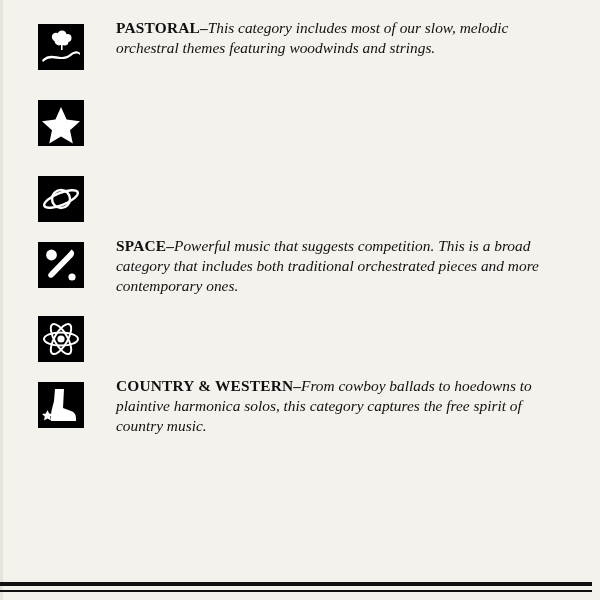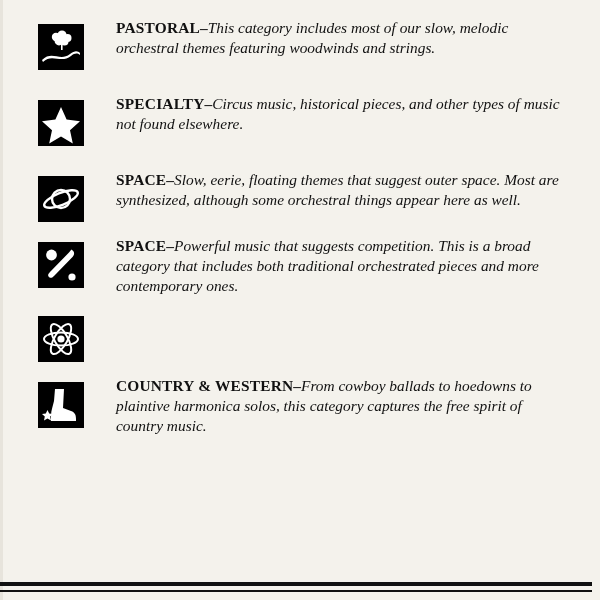--- a/index.html
+++ b/index.html
@@ -126,35 +126,29 @@
       </div>
     </div>
 
     <div class="entry e1">
       <div class="icon-box">
         <svg viewBox="0 0 46 46" aria-hidden="true">
           <rect x="0" y="0" width="46" height="46" fill="#000"></rect>
           <path d="M23 7 L28.6 19.6 L42 21.2 L32 30.2 L34.8 43.4 L23 36.6 L11.2 43.4 L14 30.2 L4 21.2 L17.4 19.6 Z" fill="#fff"></path>
         </svg>
       </div>
-      <div class="entry-text">
-        <span class="entry-title">SPECIALTY</span><span class="dash">–</span><span>Circus music, historical pieces, and other types of music not found elsewhere.</span>
-      </div>
     </div>
 
     <div class="entry e2">
       <div class="icon-box">
         <svg viewBox="0 0 46 46" aria-hidden="true">
           <rect x="0" y="0" width="46" height="46" fill="#000"></rect>
           <circle cx="23" cy="23" r="9" fill="none" stroke="#fff" stroke-width="2.4"></circle>
           <ellipse cx="23" cy="23" rx="18" ry="6" fill="none" stroke="#fff" stroke-width="2.4" transform="rotate(-22 23 23)"></ellipse>
         </svg>
-      </div>
-      <div class="entry-text">
-        <span class="entry-title">SPACE</span><span class="dash">–</span><span>Slow, eerie, floating themes that suggest outer space. Most are synthesized, although some orchestral things appear here as well.</span>
       </div>
     </div>
 
     <div class="entry e3">
       <div class="icon-box">
         <svg viewBox="0 0 46 46" aria-hidden="true">
           <rect x="0" y="0" width="46" height="46" fill="#000"></rect>
           <g fill="#fff">
             <path d="M33.5 7.5 C36.5 9.5, 37 12, 34.5 15 L16 34 C14 36, 12.5 36.5, 11 35 C9.5 33.5, 10 32, 12 30 L30.5 11 C32 9.5, 32.5 8.5, 33.5 7.5 Z"></path>
             <circle cx="13.5" cy="13" r="5.4"></circle>

